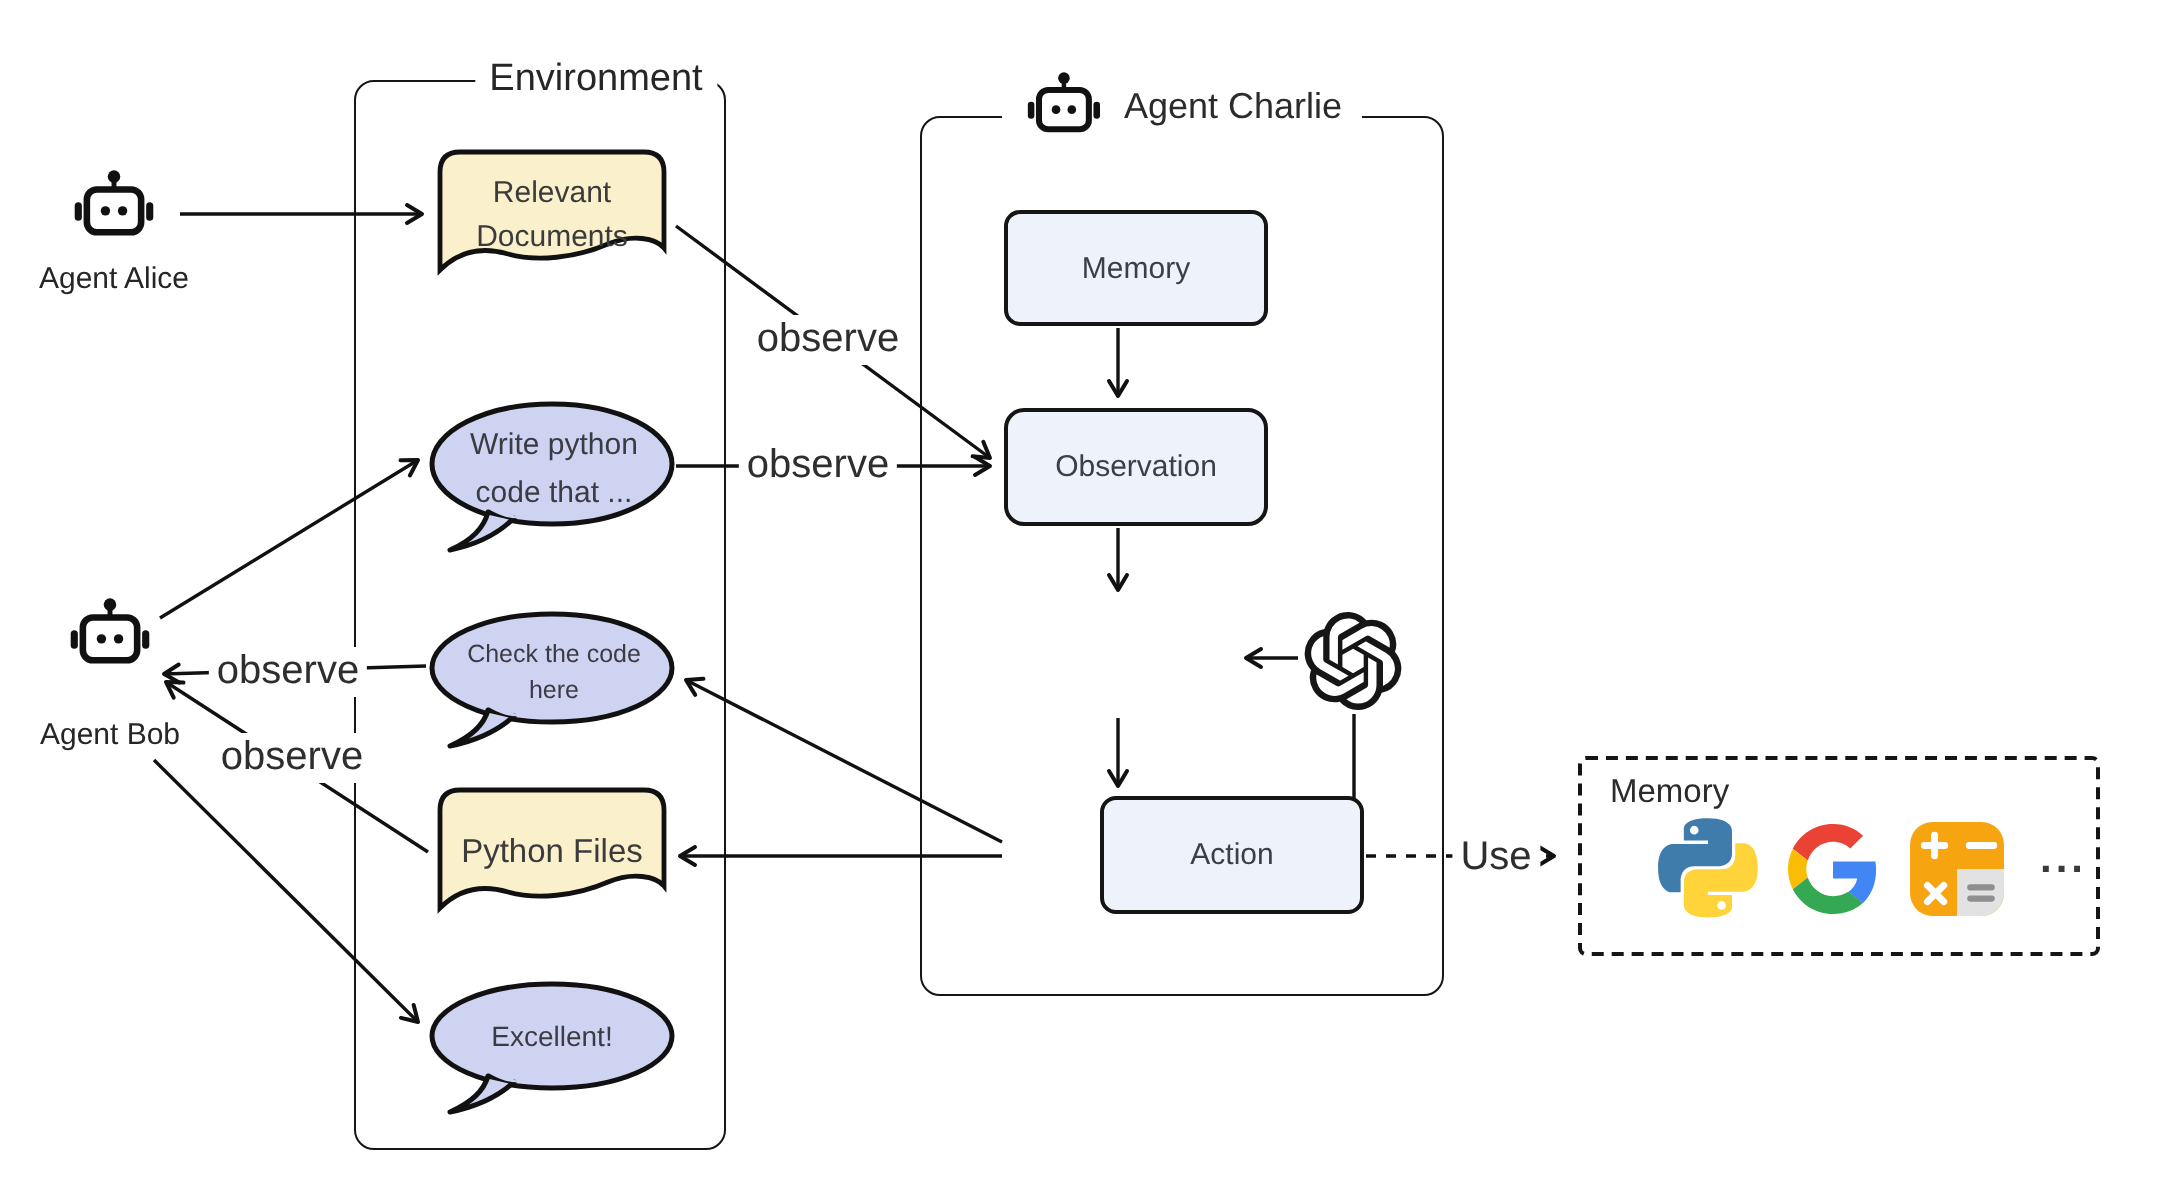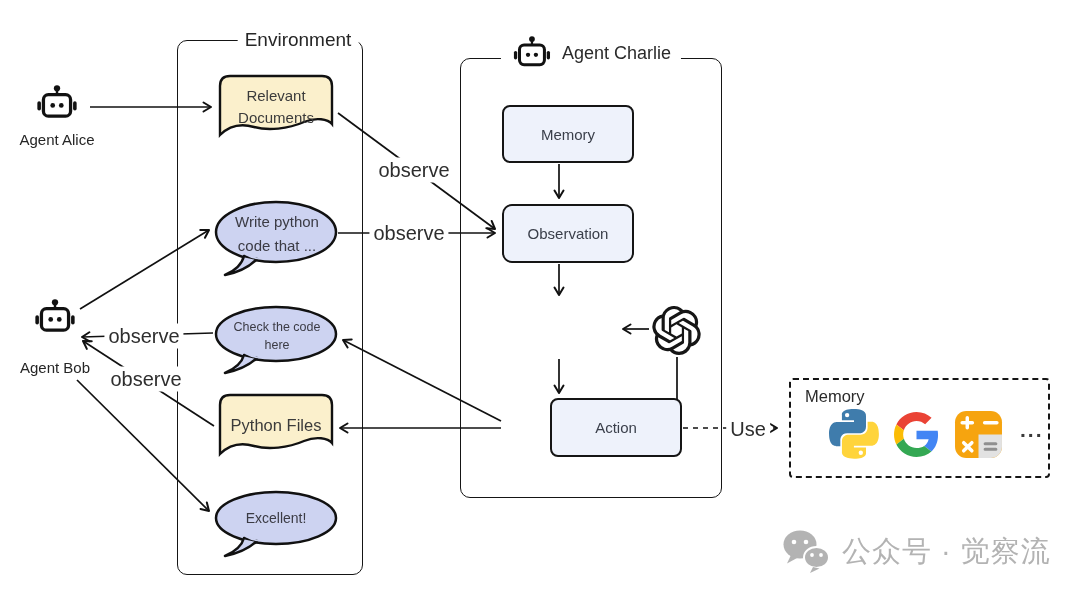--- a/index.html
+++ b/index.html
@@ -184,27 +184,14 @@
           <path d="M9.5,32 L17.5,40 M17.5,32 L9.5,40"></path>
         </g>
         <g stroke="#8f8f8f" stroke-width="3" stroke-linecap="round">
           <path d="M30.5,33 H41 M30.5,38.5 H41"></path>
         </g>
       </svg>
       <span class="tools-ellipsis">...</span>
     </div>
   </div>
 
-  <div class="watermark">
-    <svg width="50" height="46" viewBox="0 0 50 46">
-      <ellipse cx="18" cy="15.5" rx="16.5" ry="14" fill="#b3b3b3"></ellipse>
-      <path d="M9,26 L5,34.5 L16,28.5 Z" fill="#b3b3b3"></path>
-      <circle cx="12" cy="13" r="2.3" fill="#fff"></circle>
-      <circle cx="24" cy="13" r="2.3" fill="#fff"></circle>
-      <ellipse cx="34.5" cy="28.5" rx="12.5" ry="10.5" fill="#b3b3b3" stroke="#fff" stroke-width="2"></ellipse>
-      <path d="M31,38 L28,44 L37.5,39.5 Z" fill="#b3b3b3"></path>
-      <circle cx="30" cy="26" r="1.9" fill="#fff"></circle>
-      <circle cx="39" cy="26" r="1.9" fill="#fff"></circle>
-    </svg>
-    <span>公众号 · 觉察流</span>
-  </div>
 
 </div>
 
 </body></html>

